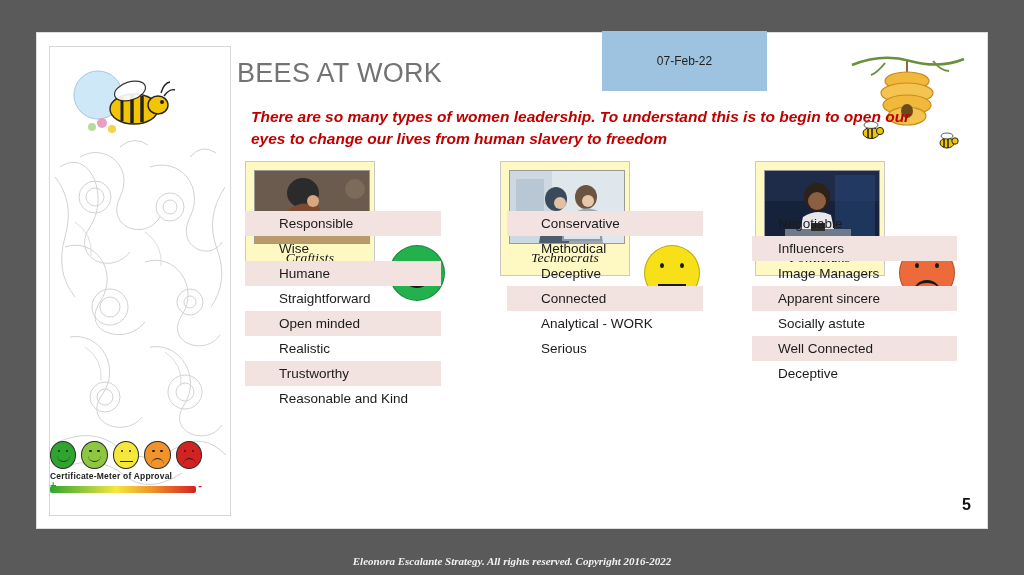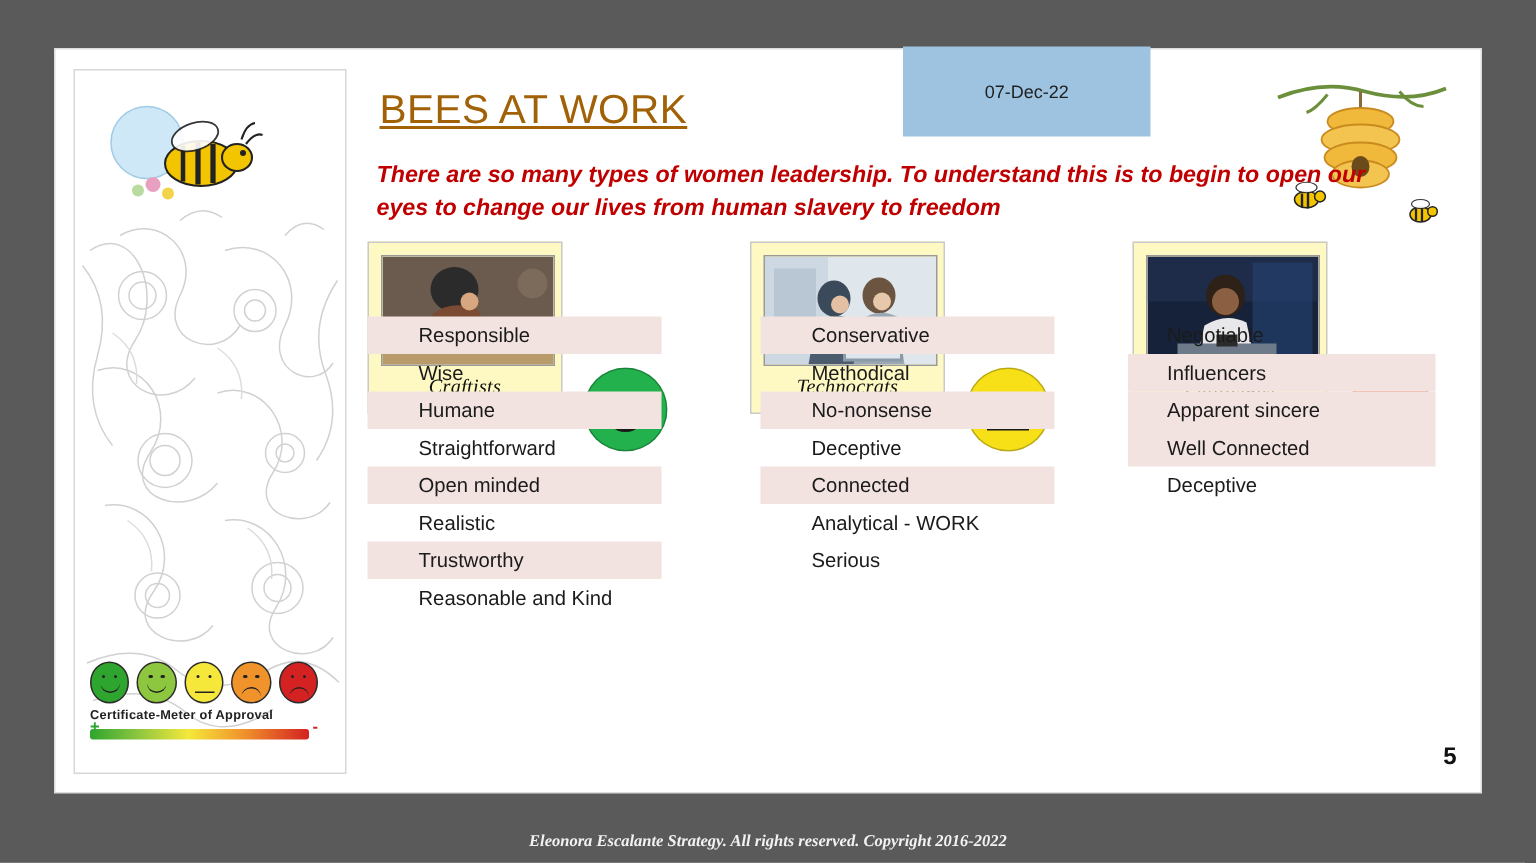--- a/index.html
+++ b/index.html
@@ -45,21 +45,21 @@
   #bee-big {
     position: absolute;
     left: 22px;
     top: 22px;
     width: 112px;
     height: 80px;
   }
   
   #meter {
     position: absolute;
-    left: 10px;
+    left: 0;
     bottom: 18px;
     width: 152px;
     height: 56px;
   }
   .meter-faces {
     display: flex;
     gap: 5px;
     justify-content: flex-start;
     align-items: center;
   }
@@ -114,27 +114,26 @@
   }
   .meter-ends {
     position: absolute;
     bottom: 6px;
     font-size: 11px;
     font-weight: bold;
   }
   
   #title {
     position: absolute;
-    left: 216px;
+    left: 200px;
     top: 25px;
     font-size: 27px;
-    color: #a16207;
+    color: #737373;
     font-family: "Liberation Sans", sans-serif;
     letter-spacing: .3px;
-    text-decoration: underline;
   }
   #date-box {
     position: absolute;
     left: 565px;
     top: -2px;
     width: 165px;
     height: 60px;
     background: #9dc3e0;
     display: flex;
     align-items: center;
@@ -363,21 +362,21 @@
         </div>
         <div class="meter-caption">Certificate-Meter of Approval</div>
         <div class="meter-bar"></div>
         <span class="meter-ends" style="left:0;color:#2ea52e;">+</span>
         <span class="meter-ends" style="right:0;color:#d42121;">-</span>
       </div>
     </div>
 
     <div id="title">BEES AT WORK</div>
 
-    <div id="date-box">07-Dec-22</div>
+    <div id="date-box">07-Feb-22</div>
 
     <svg id="hive" viewBox="0 0 120 110">
       <path d="M5 18 q30 -12 58 -4 q30 8 54 -2" stroke="#6b8f3a" stroke-width="2.5" fill="none"></path>
       <path d="M38 16 q-8 10 -14 12" stroke="#6b8f3a" stroke-width="2" fill="none"></path>
       <path d="M86 14 q8 10 16 10" stroke="#6b8f3a" stroke-width="2" fill="none"></path>
       <path d="M60 14 l0 12" stroke="#8a6a3a" stroke-width="2"></path>
       <ellipse cx="60" cy="34" rx="22" ry="9" fill="#f0b93b" stroke="#c98b1e" stroke-width="1.2"></ellipse>
       <ellipse cx="60" cy="46" rx="26" ry="10" fill="#f3c44f" stroke="#c98b1e" stroke-width="1.2"></ellipse>
       <ellipse cx="60" cy="58" rx="24" ry="10" fill="#f0b93b" stroke="#c98b1e" stroke-width="1.2"></ellipse>
       <ellipse cx="60" cy="69" rx="19" ry="9" fill="#f3c44f" stroke="#c98b1e" stroke-width="1.2"></ellipse>
@@ -455,21 +454,20 @@
       <div class="face neutral" style="background:#f7e017">
         <span class="e l"></span>
           <span class="e r"></span>
           <span class="m"></span>
       </div>
     </div>
 
     <div class="traits" id="traits1">
       <div class="trait alt">Conservative</div>
       <div class="trait">Methodical</div>
-      <div class="trait alt">No-nonsense</div>
       <div class="trait">Deceptive</div>
       <div class="trait alt">Connected</div>
       <div class="trait">Analytical - WORK</div>
       <div class="trait">Serious</div>
     </div>
 
     <div class="col" id="col2">
       <div class="card">
         <div class="photo">
           <svg viewBox="0 0 114 72" width="114" height="72">
@@ -488,21 +486,23 @@
       <div class="face sad" style="background:#ed6a3a">
         <span class="e l"></span>
           <span class="e r"></span>
           <span class="m"></span>
       </div>
     </div>
 
     <div class="traits" id="traits2">
       <div class="trait">Negotiable</div>
       <div class="trait alt">Influencers</div>
+      <div class="trait">Image Managers</div>
       <div class="trait alt">Apparent sincere</div>
+      <div class="trait">Socially astute</div>
       <div class="trait alt">Well Connected</div>
       <div class="trait">Deceptive</div>
     </div>
 
     <div id="pagenum">5</div>
   </div>
 
   <div id="footer">Eleonora Escalante Strategy. All rights reserved. Copyright 2016-2022</div>
 </div>
 

